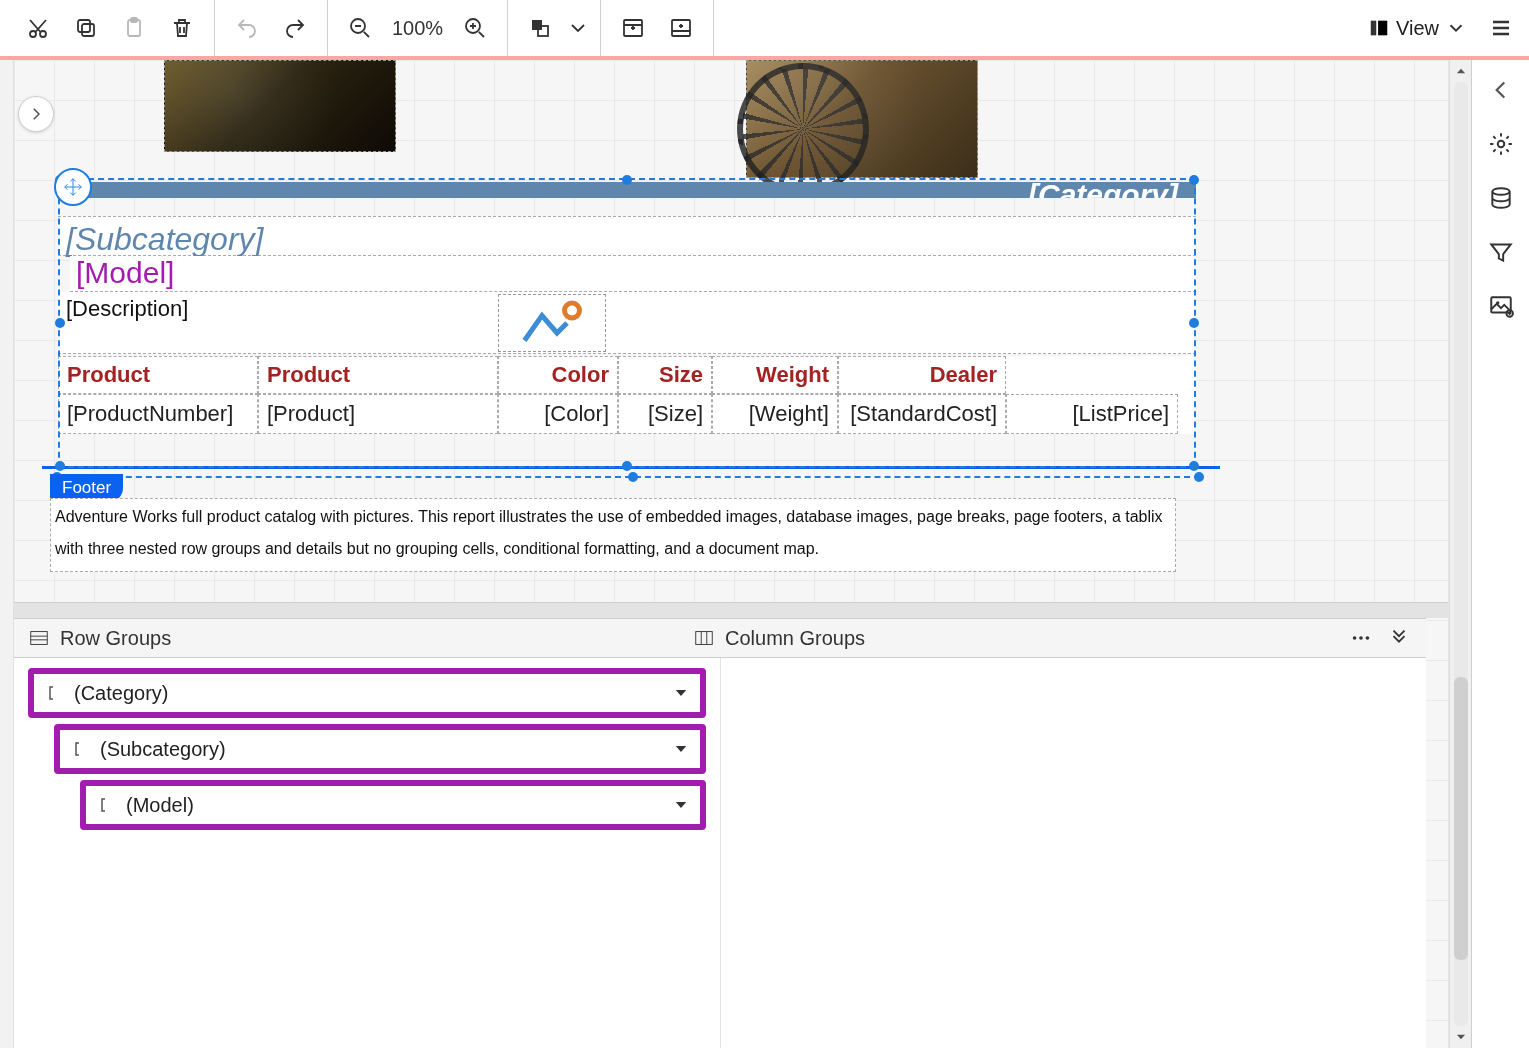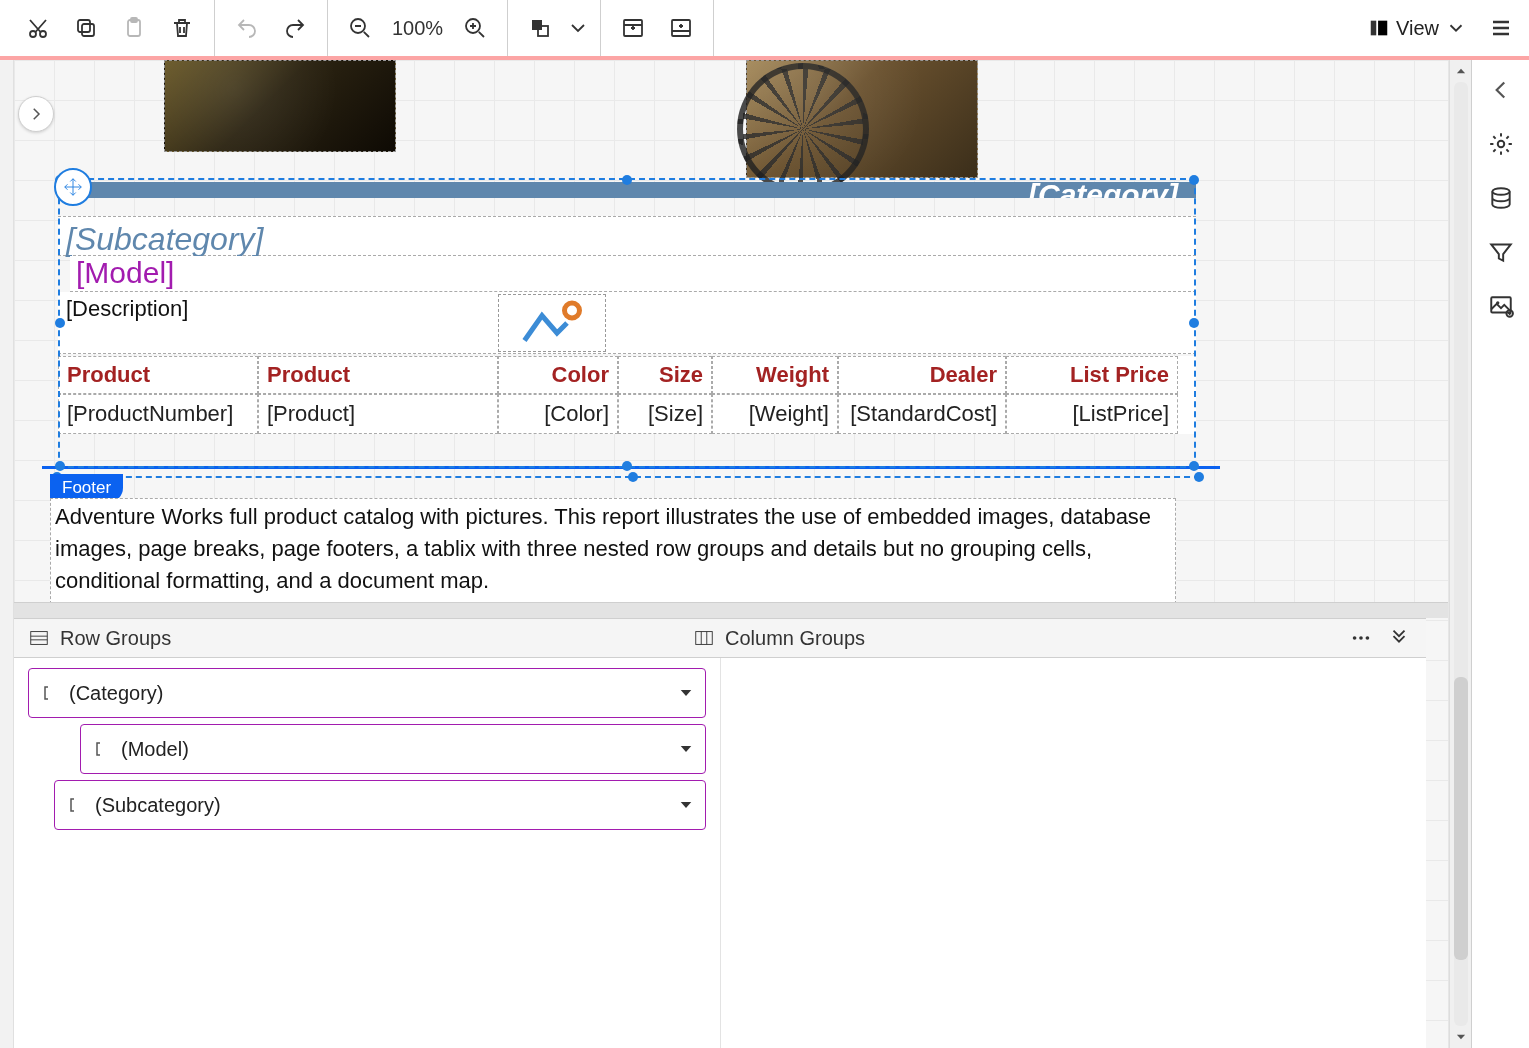--- a/index.html
+++ b/index.html
@@ -217,21 +217,21 @@
   .footer-dot-center { position:absolute; left: 614px; top:412px; width:10px; height:10px; background:#1f7de0; border-radius:50%; }
 
   .footer-tag {
     position: absolute; left: 36px; top: 414px;
     background: #0b62f0; color: #fff;
     font-size: 17px; padding: 4px 12px;
     border-radius: 0 0 14px 0;
   }
   .footer-text {
     position: absolute; left: 36px; top: 438px; width: 1126px;
-    font-size: 22px; line-height: 32px; color: #111;
+    font-size: 16px; line-height: 32px; color: #111;
     border: 1px dashed #aaa; padding: 2px 4px 6px 4px;
     background: #fff;
   }
 
   .bottom-gray {
     position: absolute; left: 0; right: 0; height: 16px; top: 542px;
     background: #e3e3e3; border-top: 1px solid #cfcfcf;
   }
 
   
@@ -248,21 +248,21 @@
     position: absolute; left: 0; right: 22px; top: 598px; bottom: 0;
     display: flex; background: #fff;
   }
   .groups-body .left, .groups-body .right {
     flex: 1; padding: 10px 14px 4px 14px;
   }
   .groups-body .left { border-right: 1px solid #e3e3e3; }
   .grp-item {
     display:flex; align-items:center; justify-content:space-between;
     height: 50px;
-    border: 1px solid #a21caf; border-radius: 4px;
+    border: 6px solid #a21caf; border-radius: 4px;
     background: #fff;
     padding: 0 10px;
     font-size: 20px;
     margin-bottom: 6px;
   }
   .grp-item .lead { display:flex; align-items:center; gap:12px; }
   .grp-item svg { width: 18px; height: 18px; }
   .indent-1 { margin-left: 26px; }
   .indent-2 { margin-left: 52px; }
   .indent-3 { margin-left: 78px; }
@@ -423,21 +423,20 @@
             </svg>
         </div>
 
         <div class="hdr-row">
           <div class="cell c1">Product</div>
           <div class="cell c2">Product</div>
           <div class="cell c3">Color</div>
           <div class="cell c4">Size</div>
           <div class="cell c5">Weight</div>
           <div class="cell c6">Dealer</div>
-          <div class="cell c7">List Price</div>
         </div>
         <div class="data-row">
           <div class="cell c1">[ProductNumber]</div>
           <div class="cell c2">[Product]</div>
           <div class="cell c3">[Color]</div>
           <div class="cell c4">[Size]</div>
           <div class="cell c5">[Weight]</div>
           <div class="cell c6">[StandardCost]</div>
           <div class="cell c7">[ListPrice]</div>
         </div>
@@ -483,47 +482,47 @@
       </div>
 
       <div class="groups-body">
         <div class="left">
           <div class="grp-item">
             <div class="lead">
                 <svg viewBox="0 0 24 24">
                   <path d="M12 4H8v16h4" fill="none" stroke="#555" stroke-width="2"></path>
                 </svg>
                 <span>(Category)</span>
+              </div>
+            <svg class="chev" viewBox="0 0 24 24">
+                <path d="M5 8l7 8 7-8" fill="#333"></path>
+              </svg>
+          </div>
+          <div class="grp-item indent-1">
+            <div class="lead">
+                <svg viewBox="0 0 24 24">
+                  <path d="M12 4H8v16h4" fill="none" stroke="#555" stroke-width="2"></path>
+                </svg>
+                <span>(Subcategory)</span>
               </div>
             <svg class="chev" viewBox="0 0 24 24">
                 <path d="M5 8l7 8 7-8" fill="#333"></path>
               </svg>
           </div>
           <div class="grp-item indent-2">
             <div class="lead">
                 <svg viewBox="0 0 24 24">
                   <path d="M12 4H8v16h4" fill="none" stroke="#555" stroke-width="2"></path>
                 </svg>
                 <span>(Model)</span>
               </div>
             <svg class="chev" viewBox="0 0 24 24">
                 <path d="M5 8l7 8 7-8" fill="#333"></path>
               </svg>
           </div>
-          <div class="grp-item indent-1">
-            <div class="lead">
-                <svg viewBox="0 0 24 24">
-                  <path d="M12 4H8v16h4" fill="none" stroke="#555" stroke-width="2"></path>
-                </svg>
-                <span>(Subcategory)</span>
-              </div>
-            <svg class="chev" viewBox="0 0 24 24">
-                <path d="M5 8l7 8 7-8" fill="#333"></path>
-              </svg>
-          </div>
         </div>
         <div class="right"></div>
       </div>
 
     </div>
 
     <div class="vscroll">
       <div class="arrow">
           <svg viewBox="0 0 24 24" width="14" height="14">
             <path d="M5 16l7-8 7 8" fill="#555"></path>

